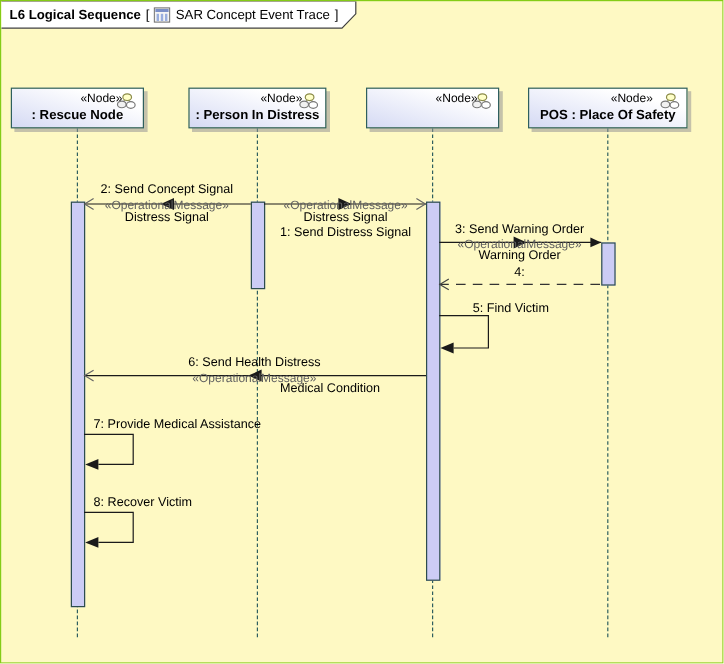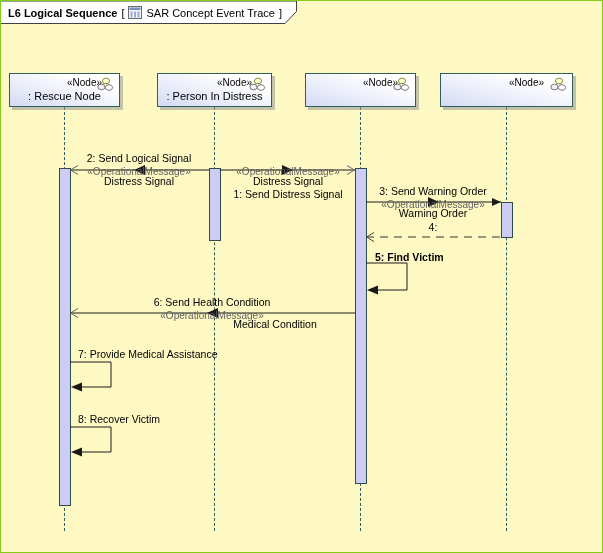--- a/index.html
+++ b/index.html
@@ -23,21 +23,21 @@
   .diagram-icon{display:inline-block;height:13px;}
   
   .head{
     position:absolute;height:32px;z-index:5;
     border:1px solid #2e5f5f;
     background:linear-gradient(to top right,#d5daf4 0%,#ffffff 75%);
     box-shadow:3px 3px 0 rgba(150,150,150,0.55);
     text-align:center;
   }
   .head .stereo{font-size:10px;color:#000;margin-top:3px;line-height:12px;padding-left:40px;}
-  .head .hname{font-size:11px;font-weight:normal;color:#000;line-height:14px;}
+  .head .hname{font-size:11px;font-weight:bold;color:#000;line-height:14px;}
   .node-icon{position:absolute;right:4px;top:3px;}
   
   .lifeline{position:absolute;width:0;border-left:1px dashed #2e5f5f;z-index:1;}
   
   .activation{
     position:absolute;width:10px;z-index:2;
     background:#ccccf5;border:1px solid #2d4d4d;
   }
   .msg-layer{position:absolute;left:0;top:0;z-index:3;}
   
@@ -104,37 +104,37 @@
     <path d="M77,307.5 L69.5,312 L77,316.5" fill="none" stroke="#666" stroke-width="1"></path>
 
     <path d="M69,361 L110,361 L110,386 L81,386" fill="none" stroke="#1a1a1a" stroke-width="1"></path>
     <polygon points="70,386 81,381.5 81,390.5" fill="#1a1a1a"></polygon>
 
     <path d="M69,426 L110,426 L110,451 L81,451" fill="none" stroke="#1a1a1a" stroke-width="1"></path>
     <polygon points="70,451 81,446.5 81,455.5" fill="#1a1a1a"></polygon>
   </svg>
 
   <div class="mlabel stereo center" style="left:138px;top:138px;">«OperationalMessage»</div>
-  <div class="mlabel center" style="left:138px;top:151px;">2: Send Logical Signal</div>
+  <div class="mlabel center" style="left:138px;top:151px;">2: Send Concept Signal</div>
   <div class="mlabel center" style="left:138px;top:174px;">Distress Signal</div>
 
   <div class="mlabel stereo center" style="left:287px;top:138px;">«OperationalMessage»</div>
   <div class="mlabel center" style="left:287px;top:151px;margin-top:36px;">1: Send Distress Signal</div>
   <div class="mlabel center" style="left:287px;top:174px;">Distress Signal</div>
 
   <div class="mlabel stereo center" style="left:432px;top:171px;">«OperationalMessage»</div>
   <div class="mlabel center" style="left:432px;top:184px;">3: Send Warning Order</div>
   <div class="mlabel center" style="left:432px;top:206px;">Warning Order</div>
 
   <div class="mlabel center" style="left:432px;top:220px;">4:</div>
 
-  <div class="mlabel" style="left:374px;top:250px;font-weight:bold;">5: Find Victim</div>
+  <div class="mlabel" style="left:393px;top:250px;">5: Find Victim</div>
 
   <div class="mlabel stereo center" style="left:211px;top:282px;">«OperationalMessage»</div>
-  <div class="mlabel center" style="left:211px;top:295px;">6: Send Health Condition</div>
+  <div class="mlabel center" style="left:211px;top:295px;">6: Send Health Distress</div>
   <div class="mlabel center" style="left:226px;top:317px;margin-left:48px;">Medical Condition</div>
 
   <div class="mlabel" style="left:77px;top:347px;">7: Provide Medical Assistance</div>
   <div class="mlabel" style="left:77px;top:412px;">8: Recover Victim</div>
 
   <div class="head" style="left:8px;top:72px;width:109px;">
     <div class="stereo">«Node»</div>
     <div class="hname">: Rescue Node</div>
     <span class="node-icon">
       <svg width="19" height="14" viewBox="0 0 19 14">
@@ -169,20 +169,21 @@
         <line x1="11" y1="5" x2="13" y2="9" stroke="#9a9a70" stroke-width="1"></line>
         <ellipse cx="10" cy="4" rx="3.6" ry="2.8" fill="#ffffc8" stroke="#8b8b4a"></ellipse>
         <ellipse cx="5.5" cy="10" rx="3.6" ry="2.8" fill="#f1f1f1" stroke="#787878"></ellipse>
         <ellipse cx="13" cy="10.5" rx="3.6" ry="2.8" fill="#ffffff" stroke="#787878"></ellipse>
       </svg>
     </span>
   </div>
 
   <div class="head" style="left:439px;top:72px;width:131px;">
     <div class="stereo">«Node»</div>
+    <div class="hname">POS : Place Of Safety</div>
     <span class="node-icon">
       <svg width="19" height="14" viewBox="0 0 19 14">
         <line x1="9" y1="5" x2="6" y2="9" stroke="#9a9a70" stroke-width="1"></line>
         <line x1="11" y1="5" x2="13" y2="9" stroke="#9a9a70" stroke-width="1"></line>
         <ellipse cx="10" cy="4" rx="3.6" ry="2.8" fill="#ffffc8" stroke="#8b8b4a"></ellipse>
         <ellipse cx="5.5" cy="10" rx="3.6" ry="2.8" fill="#f1f1f1" stroke="#787878"></ellipse>
         <ellipse cx="13" cy="10.5" rx="3.6" ry="2.8" fill="#ffffff" stroke="#787878"></ellipse>
       </svg>
     </span>
   </div>

